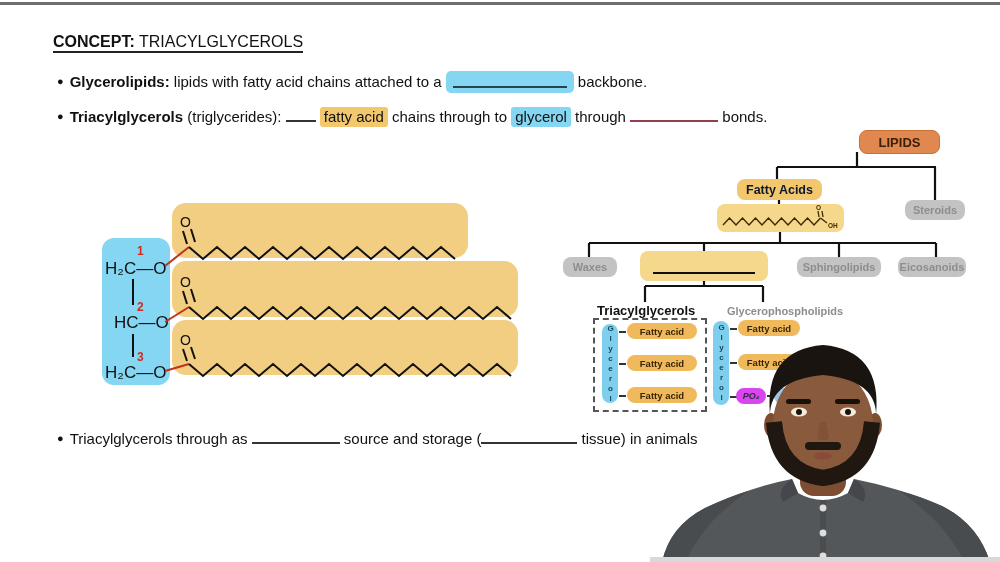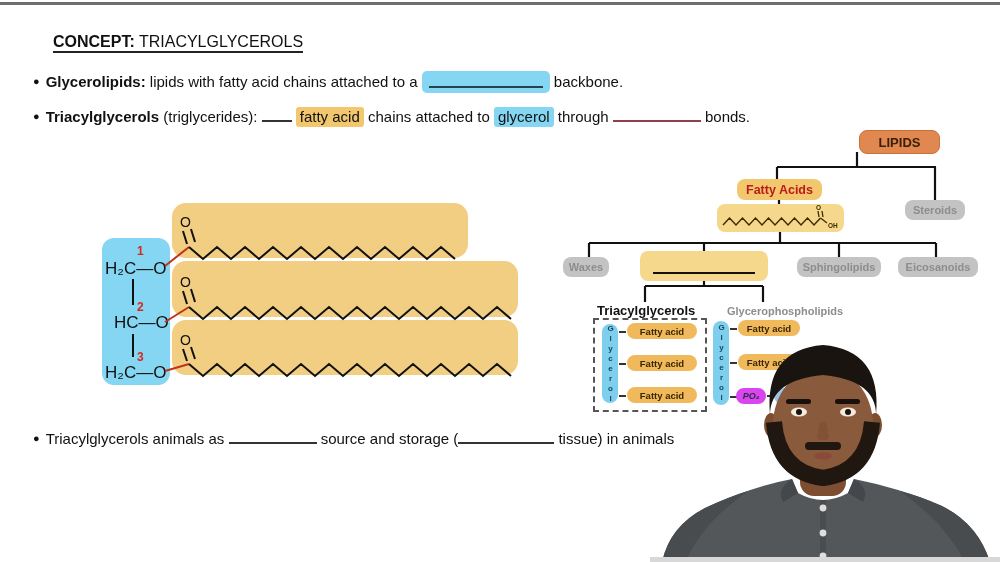--- a/index.html
+++ b/index.html
@@ -1,35 +1,35 @@
 <!DOCTYPE html>
 <html><head>
 <meta charset="utf-8">
 <style>
   html,body{margin:0;padding:0;background:#fff;}
   #stage{position:relative;width:1000px;height:562px;background:#ffffff;overflow:hidden;
          font-family:"Liberation Sans","DejaVu Sans",sans-serif;color:#111;}
   .topline{position:absolute;left:0;top:2px;width:1000px;height:3px;background:#6e6e6e;}
   .title{position:absolute;left:33px;top:33px;font-size:16px;}
   .title .u{border-bottom:2px solid #222;padding-bottom:1px;margin-left:20px;}
-  .row{position:absolute;white-space:nowrap;font-size:15px;}
+  .row{position:absolute;white-space:nowrap;font-size:15px;margin-left:24px;}
   .dot{font-size:11px;vertical-align:2px;margin-right:6px;}
   .sq{font-size:12px;color:#444;margin-right:7px;}
   b{font-weight:bold;}
   .hl-y{background:#F2C76D;padding:1px 4px 2px;border-radius:3px;}
   .hl-b{background:#85D6F2;padding:1px 4px 2px;border-radius:3px;}
   .blank{display:inline-block;height:14px;border-bottom:2px solid #333;vertical-align:baseline;}
   .blank.maroon{border-bottom-color:#943F50;}
   .blank-blue{position:relative;display:inline-block;width:128px;height:22px;background:#85D6F2;
               border-radius:5px;vertical-align:-6px;}
   .blank-blue .inner{position:absolute;left:7px;right:7px;bottom:5px;border-top:2px solid #27414d;}
   .node{position:absolute;display:flex;align-items:center;justify-content:center;
         border-radius:8px;font-weight:bold;}
   .node.orange{background:#E08850;border:1px solid #c77038;color:#3a2008;font-size:13px;}
-  .node.yellow{background:#F2C76D;color:#b91c1c;font-size:12.5px;}
+  .node.yellow{background:#F2C76D;color:#0f172a;font-size:12.5px;}
   .node.ybox{background:#F5D88C;}
   .node.gray{background:#C3C3C3;color:#8d8d8d;font-size:11px;}
   .treelabel{position:absolute;white-space:nowrap;}
   .tl-dark{font-weight:bold;font-size:13px;color:#111;}
   .tl-gray{font-weight:bold;font-size:11px;color:#8d8d8d;}
   .dashedbox{position:absolute;border:2px dashed #555;background:#fff;}
   .cap{position:absolute;display:flex;align-items:center;justify-content:center;border-radius:8px;}
   .cap.blue{background:#7ECFEE;color:#17465c;}
   .cap.orange{background:#EFB95C;color:#3a2505;font-weight:bold;font-size:9.5px;}
   .cap.purple{background:#d946ef;color:#2f2a4a;font-weight:bold;font-size:9px;font-style:italic;}
@@ -42,24 +42,24 @@
 </head>
 <body>
 
 <div id="stage">
   <div class="topline"></div>
 
   <div class="title"><span class="u"><b>CONCEPT:</b> <span>TRIACYLGLYCEROLS</span></span></div>
 
   <div class="row" style="left:33px;top:71px;"><span class="dot">●</span><b>Glycerolipids:</b> <span>lipids with fatty acid chains attached to a</span> <span class="blank-blue"><span class="inner"></span></span> <span>backbone.</span></div>
 
-  <div class="row" style="left:33px;top:106px;"><span class="dot">●</span><b>Triacylglycerols</b> <span>(triglycerides):</span> <span class="blank" style="width:30px"></span> <span class="hl-y">fatty acid</span> <span>chains attached to</span> <span class="hl-b">glycerol</span> <span>through</span> <span class="blank maroon" style="width:88px"></span> <span>bonds.</span></div>
-
-
-  <div class="row" style="left:33px;top:428px;"><span class="dot">●</span><span>Triacylglycerols animals as</span> <span class="blank" style="width:88px"></span> <span>source and storage (</span><span class="blank" style="width:96px"></span> <span>tissue) in animals</span></div>
+  <div class="row" style="left:33px;top:106px;"><span class="dot">●</span><b>Triacylglycerols</b> <span>(triglycerides):</span> <span class="blank" style="width:30px"></span> <span class="hl-y">fatty acid</span> <span>chains through to</span> <span class="hl-b">glycerol</span> <span>through</span> <span class="blank maroon" style="width:88px"></span> <span>bonds.</span></div>
+
+
+  <div class="row" style="left:33px;top:428px;"><span class="dot">●</span><span>Triacylglycerols through as</span> <span class="blank" style="width:88px"></span> <span>source and storage (</span><span class="blank" style="width:96px"></span> <span>tissue) in animals</span></div>
 
   <svg style="position:absolute;left:95px;top:195px;" width="450" height="200" viewBox="0 0 450 200">
     <rect x="7" y="43" width="68" height="147" rx="12" fill="#85D6F2"></rect>
     <rect x="77" y="8" width="296" height="55" rx="14" fill="#F2CE82"></rect>
     <rect x="77" y="66" width="346" height="56" rx="14" fill="#F2CE82"></rect>
     <rect x="77" y="125" width="346" height="55" rx="14" fill="#F2CE82"></rect>
 
     <text x="10" y="79" font-size="17" fill="#111">H₂C—O</text>
     <text x="42" y="60" font-size="12" font-weight="bold" fill="#D42A1E">1</text>
     <line x1="38" y1="84" x2="38" y2="110" stroke="#111" stroke-width="2"></line>
@@ -116,26 +116,26 @@
     <svg width="127" height="28" viewBox="0 0 127 28">
       <polyline fill="none" stroke="#3a2a00" stroke-width="1.4" points="6,21 12.5,14 19,21 25.5,14 32,21 38.5,14 45,21 51.5,14 58,21 64.5,14 71,21 77.5,14 84,21 90.5,14 97,21 103.5,14"></polyline>
       <line x1="101" y1="7" x2="102" y2="13" stroke="#3a2a00" stroke-width="1.3"></line>
       <line x1="105" y1="7" x2="106" y2="13" stroke="#3a2a00" stroke-width="1.3"></line>
       <text x="99" y="6" font-size="6.5" fill="#3a2a00">O</text>
       <line x1="103.5" y1="14" x2="110" y2="19" stroke="#3a2a00" stroke-width="1.3"></line>
       <text x="111" y="24" font-size="6.5" fill="#3a2a00">OH</text>
     </svg>
   </div>
 
-  <div class="node gray" style="left:563px;top:257px;width:46px;height:20px;">Waxes</div>
+  <div class="node gray" style="left:563px;top:257px;width:54px;height:20px;">Waxes</div>
   <div class="node ybox" style="left:640px;top:251px;width:128px;height:30px;position:absolute;">
       <span style="position:absolute;left:13px;right:13px;bottom:7px;border-top:2px solid #111;"></span>
     </div>
   <div class="node gray" style="left:797px;top:257px;width:84px;height:20px;">Sphingolipids</div>
-  <div class="node gray" style="left:898px;top:257px;width:80px;height:20px;">Eicosanoids</div>
+  <div class="node gray" style="left:898px;top:257px;width:68px;height:20px;">Eicosanoids</div>
 
   <div class="treelabel tl-dark" style="left:597px;top:303px;">Triacylglycerols</div>
   <div class="treelabel tl-gray" style="left:707px;top:305px;margin-left:20px;">Glycerophospholipids</div>
 
   <div class="dashedbox" style="left:593px;top:318px;width:110px;height:90px;">
     <div class="cap blue" style="left:7px;top:4px;width:16px;height:79px;">
         <span class="vtext">Glycerol</span>
       </div>
     <div class="tick" style="left:24px;top:11px;width:7px;"></div>
     <div class="tick" style="left:24px;top:43px;width:7px;"></div>

